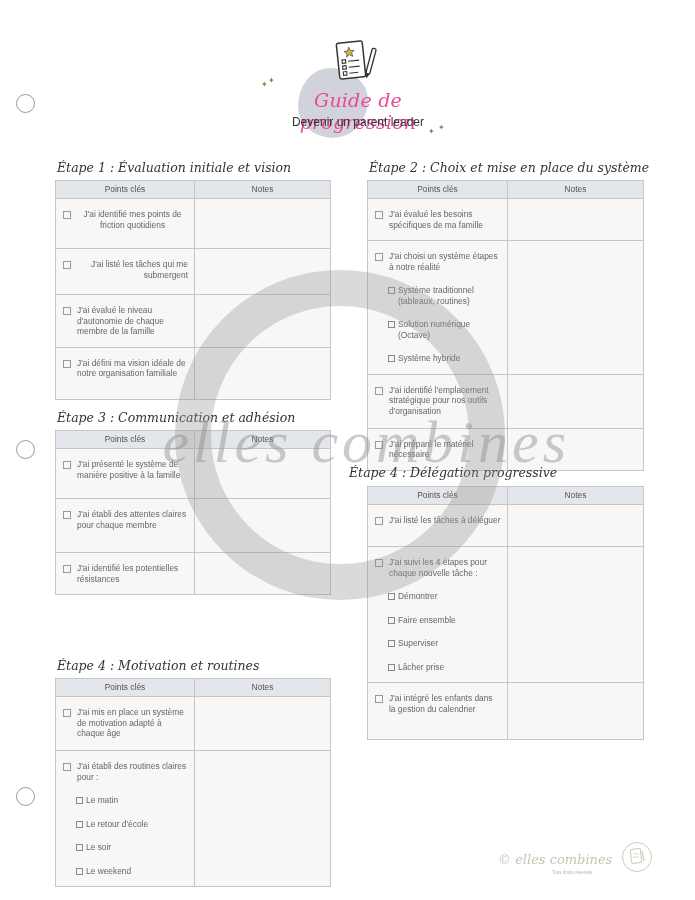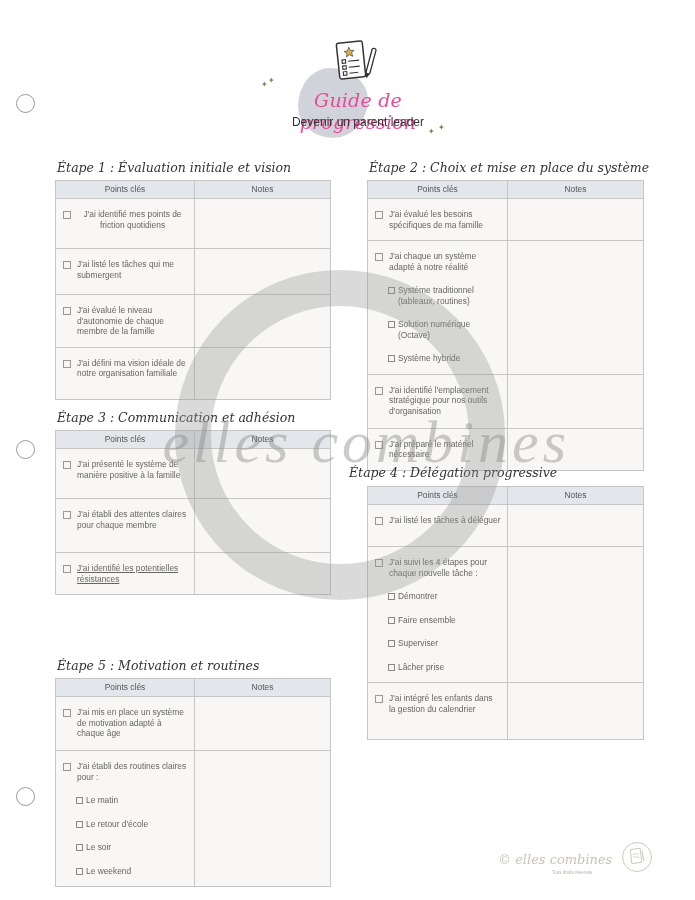--- a/index.html
+++ b/index.html
@@ -73,21 +73,21 @@
   </tr>
   <tr style="height:50px;text-align:center;">
     <td>
           <div class="item-main">
             <span class="cb"></span>
             <span>J'ai identifié mes points de friction quotidiens</span>
           </div>
         </td>
     <td class="notes"></td>
   </tr>
-  <tr style="height:46px;">
+  <tr style="height:46px;text-align:right;">
     <td>
           <div class="item-main">
             <span class="cb"></span>
             <span>J'ai listé les tâches qui me submergent</span>
           </div>
         </td>
     <td class="notes"></td>
   </tr>
   <tr style="height:52px;">
     <td>
@@ -123,21 +123,21 @@
             <span class="cb"></span>
             <span>J'ai évalué les besoins spécifiques de ma famille</span>
           </div>
         </td>
     <td class="notes"></td>
   </tr>
   <tr style="height:110px;">
     <td>
       <div class="item-main">
             <span class="cb"></span>
-            <span>J'ai chaque un système adapté à notre réalité</span>
+            <span>J'ai choisi un système étapes à notre réalité</span>
           </div>
       <div class="subitems">
         <div class="sub">
               <span class="scb"></span>
               <span>Système traditionnel (tableaux, routines)</span>
             </div>
         <div class="sub">
               <span class="scb"></span>
               <span>Solution numérique (Octave)</span>
             </div>
@@ -188,21 +188,21 @@
   </tr>
   <tr style="height:54px;">
     <td>
           <div class="item-main">
             <span class="cb"></span>
             <span>J'ai établi des attentes claires pour chaque membre</span>
           </div>
         </td>
     <td class="notes"></td>
   </tr>
-  <tr style="height:42px;text-decoration:underline;">
+  <tr style="height:42px;">
     <td>
           <div class="item-main">
             <span class="cb"></span>
             <span>J'ai identifié les potentielles résistances</span>
           </div>
         </td>
     <td class="notes"></td>
   </tr>
 </tbody>
   </table>
@@ -255,21 +255,21 @@
           <div class="item-main">
             <span class="cb"></span>
             <span>J'ai intégré les enfants dans la gestion du calendrier</span>
           </div>
         </td>
     <td class="notes"></td>
   </tr>
 </tbody>
   </table>
 
-<div class="section-title" style="left:57px; top:658px;">Étape 5 : Motivation et routines</div>
+<div class="section-title" style="left:57px; top:658px;">Étape 4 : Motivation et routines</div>
 <table class="step" style="left:55px; top:678px; width:276px;">
   <tbody>
       <tr>
     <th style="width:136px;">Points clés</th>
     <th>Notes</th>
   </tr>
   <tr style="height:54px;">
     <td>
           <div class="item-main">
             <span class="cb"></span>

